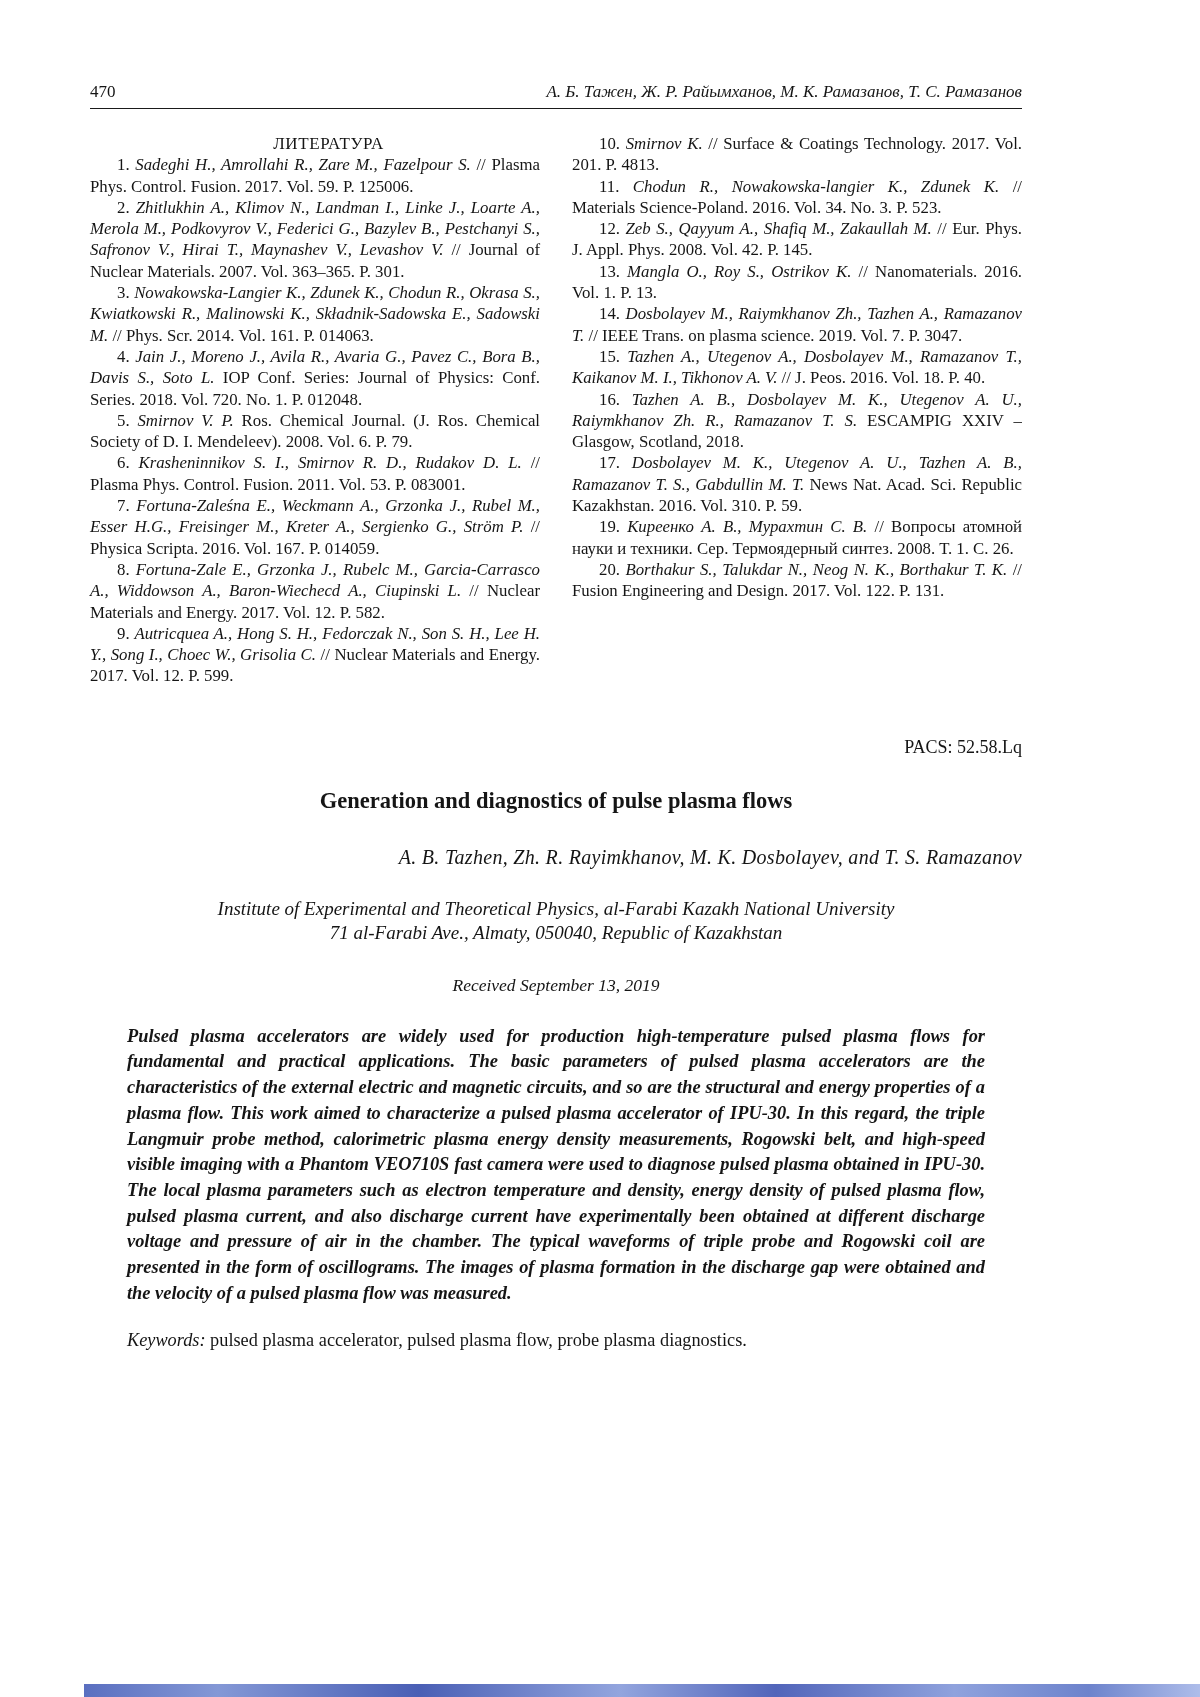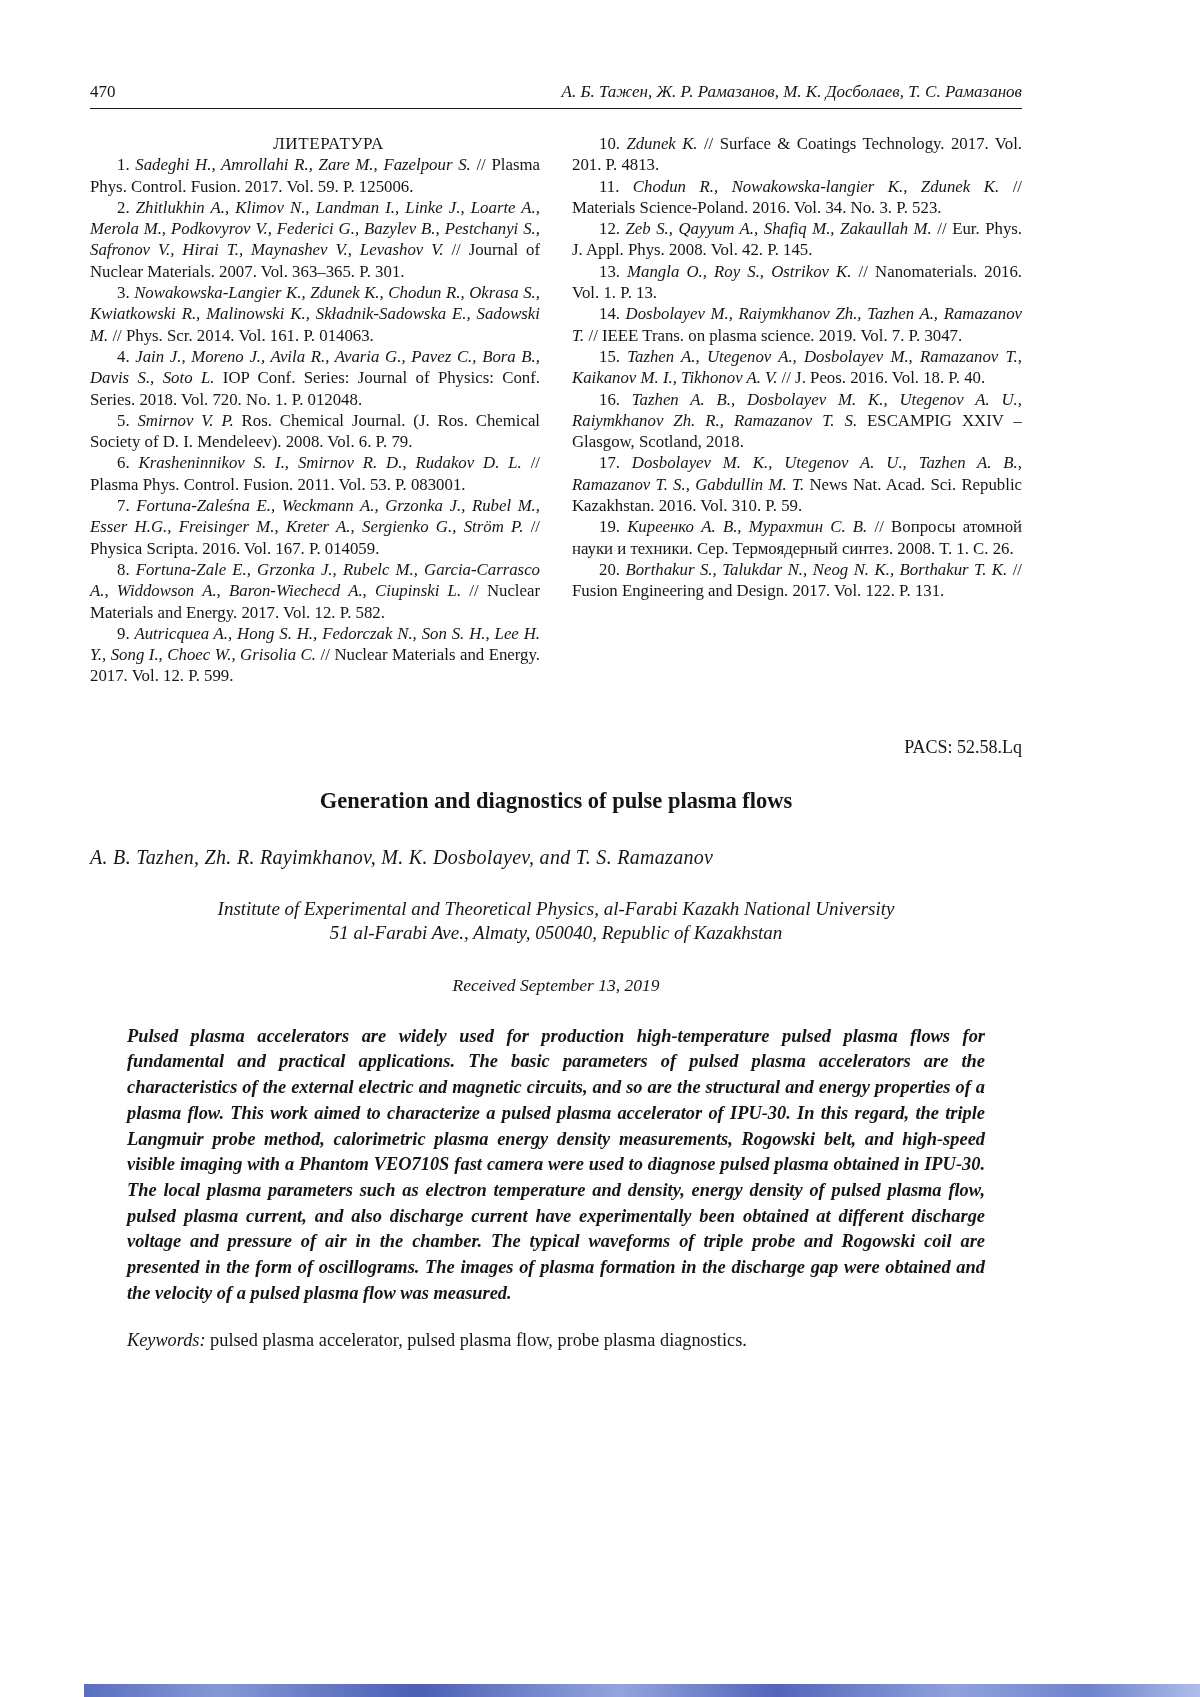--- a/index.html
+++ b/index.html
@@ -51,21 +51,21 @@
     font-size: 18px;
   }
   .title {
     margin: 30px 0 0 0;
     text-align: center;
     font-size: 22.5px;
     font-weight: bold;
   }
   .authors {
     margin: 32px 0 0 0;
-    text-align: left;
+    text-align: right;
     font-style: italic;
     font-size: 20px;
     letter-spacing: 0.3px;
   }
   .affiliation {
     margin: 28px 0 0 0;
     text-align: center;
     font-size: 19px;
     line-height: 24px;
     font-style: italic;
@@ -102,42 +102,42 @@
   }
 </style>
 </head>
 <body>
 
 <div class="page">
   <div class="content">
 
     <div class="header-row">
       <span class="page-num">470</span>
-      <span class="running-authors">А. Б. Тажен, Ж. Р. Рамазанов, М. К. Досболаев, Т. С. Рамазанов</span>
+      <span class="running-authors">А. Б. Тажен, Ж. Р. Райымханов, М. К. Рамазанов, Т. С. Рамазанов</span>
     </div>
     <hr class="header-rule">
 
     <div class="columns">
       <div class="col">
         <p class="ref lit-heading">ЛИТЕРАТУРА</p>
         <div>
             <p class="ref"><span class="ref-num">1.&nbsp;</span><span class="ref-authors">Sadeghi H., Amrollahi R., Zare M., Fazelpour S.</span><span class="ref-rest"> // Plasma Phys. Control. Fusion. 2017. Vol. 59. P. 125006.</span></p>
             <p class="ref"><span class="ref-num">2.&nbsp;</span><span class="ref-authors">Zhitlukhin A., Klimov N., Landman I., Linke J., Loarte A., Merola M., Podkovyrov V., Federici G., Bazylev B., Pestchanyi S., Safronov V., Hirai T., Maynashev V., Levashov V.</span><span class="ref-rest"> // Journal of Nuclear Materials. 2007. Vol. 363–365. P. 301.</span></p>
             <p class="ref"><span class="ref-num">3.&nbsp;</span><span class="ref-authors">Nowakowska-Langier K., Zdunek K., Chodun R., Okrasa S., Kwiatkowski R., Malinowski K., Składnik-Sadowska E., Sadowski M.</span><span class="ref-rest"> // Phys. Scr. 2014. Vol. 161. P. 014063.</span></p>
             <p class="ref"><span class="ref-num">4.&nbsp;</span><span class="ref-authors">Jain J., Moreno J., Avila R., Avaria G., Pavez C., Bora B., Davis S., Soto L.</span><span class="ref-rest"> IOP Conf. Series: Journal of Physics: Conf. Series. 2018. Vol. 720. No. 1. P. 012048.</span></p>
             <p class="ref"><span class="ref-num">5.&nbsp;</span><span class="ref-authors">Smirnov V. P.</span><span class="ref-rest"> Ros. Chemical Journal. (J. Ros. Chemical Society of D. I. Mendeleev). 2008. Vol. 6. P. 79.</span></p>
             <p class="ref"><span class="ref-num">6.&nbsp;</span><span class="ref-authors">Krasheninnikov S. I., Smirnov R. D., Rudakov D. L.</span><span class="ref-rest"> // Plasma Phys. Control. Fusion. 2011. Vol. 53. P. 083001.</span></p>
             <p class="ref"><span class="ref-num">7.&nbsp;</span><span class="ref-authors">Fortuna-Zaleśna E., Weckmann A., Grzonka J., Rubel M., Esser H.G., Freisinger M., Kreter A., Sergienko G., Ström P.</span><span class="ref-rest"> // Physica Scripta. 2016. Vol. 167. P. 014059.</span></p>
             <p class="ref"><span class="ref-num">8.&nbsp;</span><span class="ref-authors">Fortuna-Zale E., Grzonka J., Rubelc M., Garcia-Carrasco A., Widdowson A., Baron-Wiechecd A., Ciupinski L.</span><span class="ref-rest"> // Nuclear Materials and Energy. 2017. Vol. 12. P. 582.</span></p>
             <p class="ref"><span class="ref-num">9.&nbsp;</span><span class="ref-authors">Autricquea A., Hong S. H., Fedorczak N., Son S. H., Lee H. Y., Song I., Choec W., Grisolia C.</span><span class="ref-rest"> // Nuclear Materials and Energy. 2017. Vol. 12. P. 599.</span></p>
           </div>
       </div>
       <div class="col">
         <div>
-            <p class="ref"><span class="ref-num">10.&nbsp;</span><span class="ref-authors">Zdunek K.</span><span class="ref-rest"> // Surface &amp; Coatings Technology. 2017. Vol. 201. P. 4813.</span></p>
+            <p class="ref"><span class="ref-num">10.&nbsp;</span><span class="ref-authors">Smirnov K.</span><span class="ref-rest"> // Surface &amp; Coatings Technology. 2017. Vol. 201. P. 4813.</span></p>
             <p class="ref"><span class="ref-num">11.&nbsp;</span><span class="ref-authors">Chodun R., Nowakowska-langier K., Zdunek K.</span><span class="ref-rest"> // Materials Science-Poland. 2016. Vol. 34. No. 3. P. 523.</span></p>
             <p class="ref"><span class="ref-num">12.&nbsp;</span><span class="ref-authors">Zeb S., Qayyum A., Shafiq M., Zakaullah M.</span><span class="ref-rest"> // Eur. Phys. J. Appl. Phys. 2008. Vol. 42. P. 145.</span></p>
             <p class="ref"><span class="ref-num">13.&nbsp;</span><span class="ref-authors">Mangla O., Roy S., Ostrikov K.</span><span class="ref-rest"> // Nanomaterials. 2016. Vol. 1. P. 13.</span></p>
             <p class="ref"><span class="ref-num">14.&nbsp;</span><span class="ref-authors">Dosbolayev M., Raiymkhanov Zh., Tazhen A., Ramazanov T.</span><span class="ref-rest"> // IEEE Trans. on plasma science. 2019. Vol. 7. P. 3047.</span></p>
             <p class="ref"><span class="ref-num">15.&nbsp;</span><span class="ref-authors">Tazhen A., Utegenov A., Dosbolayev M., Ramazanov T., Kaikanov M. I., Tikhonov A. V.</span><span class="ref-rest"> // J. Peos. 2016. Vol. 18. P. 40.</span></p>
             <p class="ref"><span class="ref-num">16.&nbsp;</span><span class="ref-authors">Tazhen A. B., Dosbolayev M. K., Utegenov A. U., Raiymkhanov Zh. R., Ramazanov T. S.</span><span class="ref-rest"> ESCAMPIG XXIV – Glasgow, Scotland, 2018.</span></p>
             <p class="ref"><span class="ref-num">17.&nbsp;</span><span class="ref-authors">Dosbolayev M. K., Utegenov A. U., Tazhen A. B., Ramazanov T. S., Gabdullin M. T.</span><span class="ref-rest"> News Nat. Acad. Sci. Republic Kazakhstan. 2016. Vol. 310. P. 59.</span></p>
             <p class="ref"><span class="ref-num">19.&nbsp;</span><span class="ref-authors">Киреенко А. В., Мурахтин С. В.</span><span class="ref-rest"> // Вопросы атомной науки и техники. Сер. Термоядерный синтез. 2008. Т. 1. С. 26.</span></p>
             <p class="ref"><span class="ref-num">20.&nbsp;</span><span class="ref-authors">Borthakur S., Talukdar N., Neog N. K., Borthakur T. K.</span><span class="ref-rest"> // Fusion Engineering and Design. 2017. Vol. 122. P. 131.</span></p>
           </div>
@@ -145,21 +145,21 @@
     </div>
 
     <p class="pacs">PACS: 52.58.Lq</p>
 
     <h1 class="title">Generation and diagnostics of pulse plasma flows</h1>
 
     <p class="authors">A. B. Tazhen, Zh. R. Rayimkhanov, M. K. Dosbolayev, and T. S. Ramazanov</p>
 
     <p class="affiliation">
       <span>Institute of Experimental and Theoretical Physics, al-Farabi Kazakh National University</span><br>
-      <span>51 al-Farabi Ave., Almaty, 050040, Republic of Kazakhstan</span>
+      <span>71 al-Farabi Ave., Almaty, 050040, Republic of Kazakhstan</span>
     </p>
 
     <p class="received">Received September 13, 2019</p>
 
     <p class="abstract">Pulsed plasma accelerators are widely used for production high-temperature pulsed plasma flows for fundamental and practical applications. The basic parameters of pulsed plasma accelerators are the characteristics of the external electric and magnetic circuits, and so are the structural and energy properties of a plasma flow. This work aimed to characterize a pulsed plasma accelerator of IPU-30. In this regard, the triple Langmuir probe method, calorimetric plasma energy density measurements, Rogowski belt, and high-speed visible imaging with a Phantom VEO710S fast camera were used to diagnose pulsed plasma obtained in IPU-30. The local plasma parameters such as electron temperature and density, energy density of pulsed plasma flow, pulsed plasma current, and also discharge current have experimentally been obtained at different discharge voltage and pressure of air in the chamber. The typical waveforms of triple probe and Rogowski coil are presented in the form of oscillograms. The images of plasma formation in the discharge gap were obtained and the velocity of a pulsed plasma flow was measured.</p>
 
     <p class="keywords"><span class="kw-label">Keywords:</span><span> pulsed plasma accelerator, pulsed plasma flow, probe plasma diagnostics.</span></p>
 
   </div>
   <div class="bottom-bar"></div>

